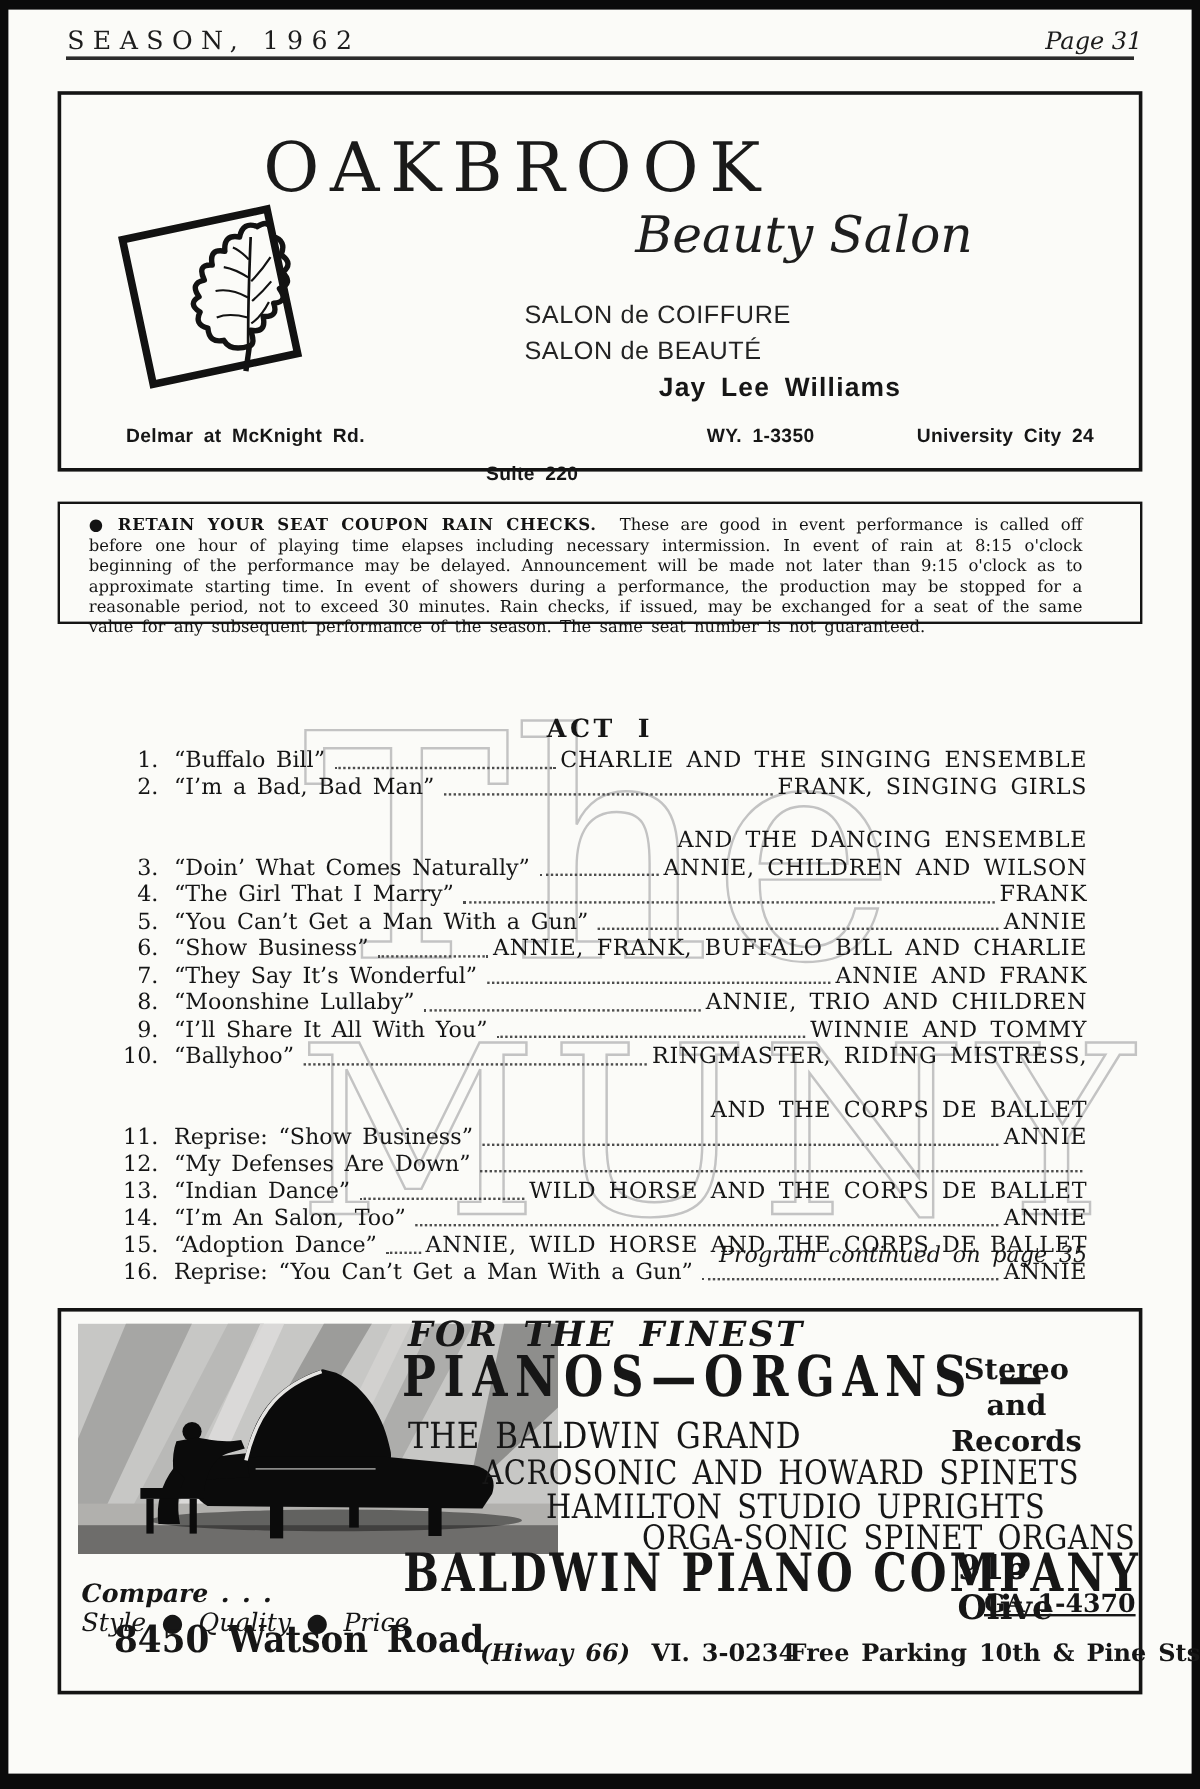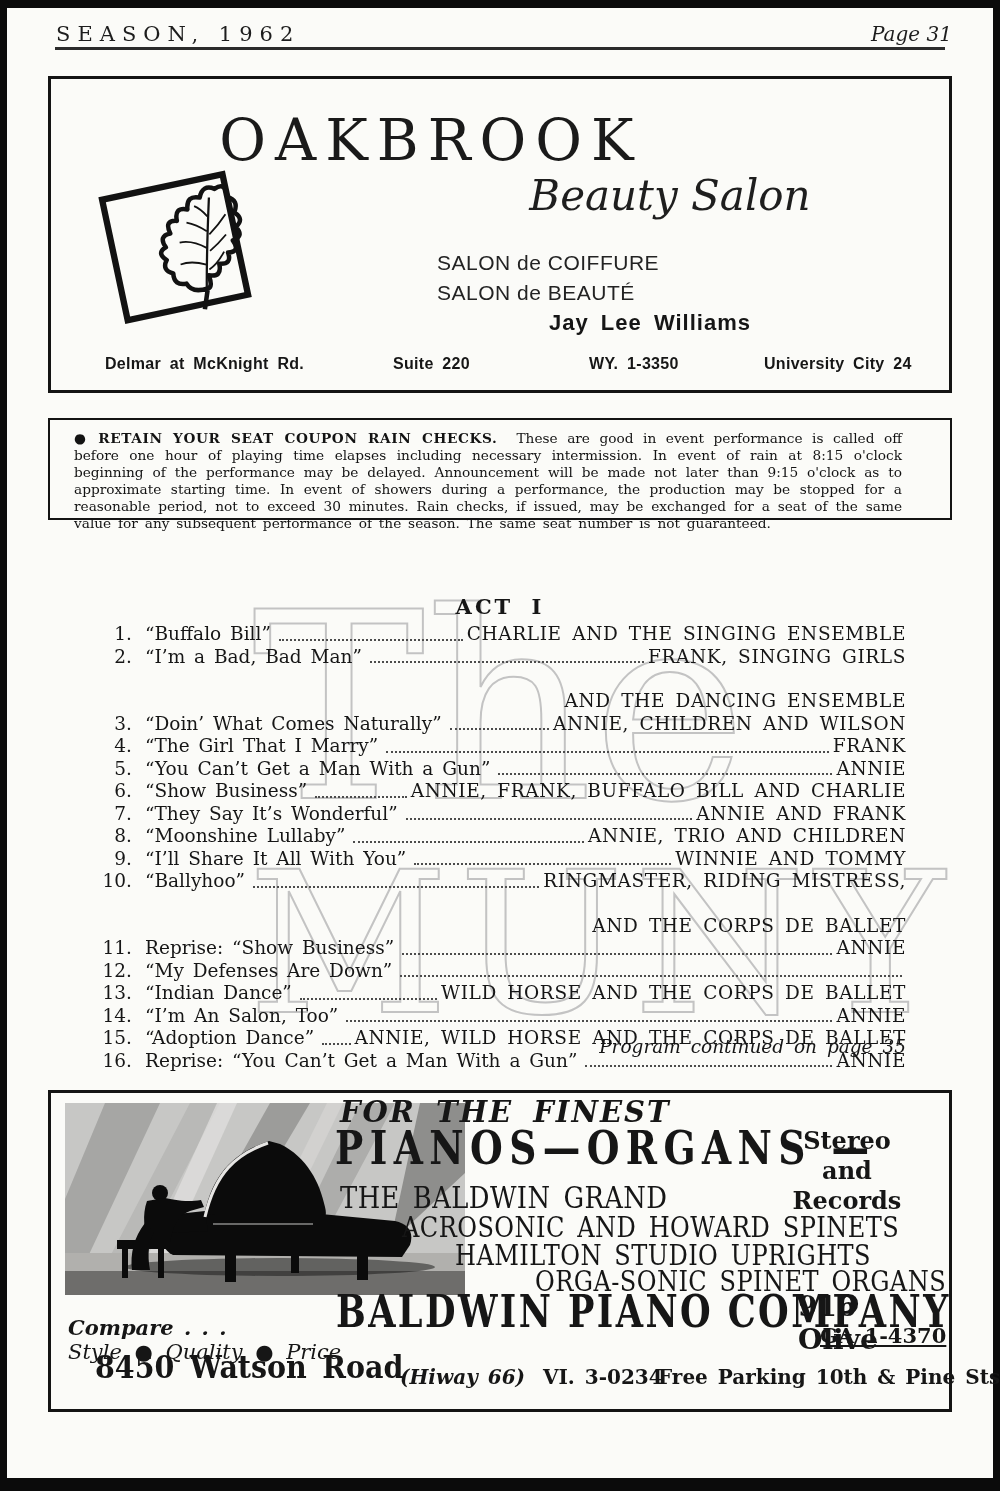--- a/index.html
+++ b/index.html
@@ -19,21 +19,21 @@
              font-size:57px;letter-spacing:9px;color:#1a1a1a;}
   .oak-script{position:absolute;left:409px;top:92px;width:420px;text-align:center;
               font-size:42px;font-style:italic;color:#1e1e1e;}
   .oak-l1,.oak-l2{position:absolute;left:386px;font-family:"Liberation Sans",sans-serif;
                   font-size:21px;letter-spacing:.5px;color:#232323;}
   .oak-l1{top:172px;} .oak-l2{top:202px;}
   .oak-owner{position:absolute;left:349px;top:231px;width:500px;text-align:center;
              font-family:"Liberation Sans",sans-serif;font-weight:bold;font-size:22px;letter-spacing:1px;word-spacing:5px;}
   .oak-foot span{position:absolute;top:276px;font-family:"Liberation Sans",sans-serif;
                  font-weight:bold;font-size:16px;letter-spacing:.3px;word-spacing:4px;white-space:nowrap;}
-  .oak-addr{left:54px;} .oak-suite{left:342px;} .oak-phone{left:538px;} .oak-city{left:713px;}
+  .oak-addr{left:54px;} .oak-suite{left:354px;margin-top:32px;} .oak-phone{left:538px;} .oak-city{left:713px;}
 
   
   .rainbox{position:absolute;left:48px;top:418px;width:900px;height:98px;border:2px solid #141414;}
   .rainbox p{margin:0;padding:10px 48px 0 24px;text-align:justify;
              font-size:13.7px;line-height:16.9px;word-spacing:2.5px;color:#131313;}
   .rainbox b{letter-spacing:.6px;}
 
   
   .watermark{position:absolute;left:0;top:0;width:1000px;height:1491px;pointer-events:none;}
   .watermark text{font-family:"DejaVu Serif",serif;fill:none;stroke:#c3c3c3;stroke-width:2px;}

